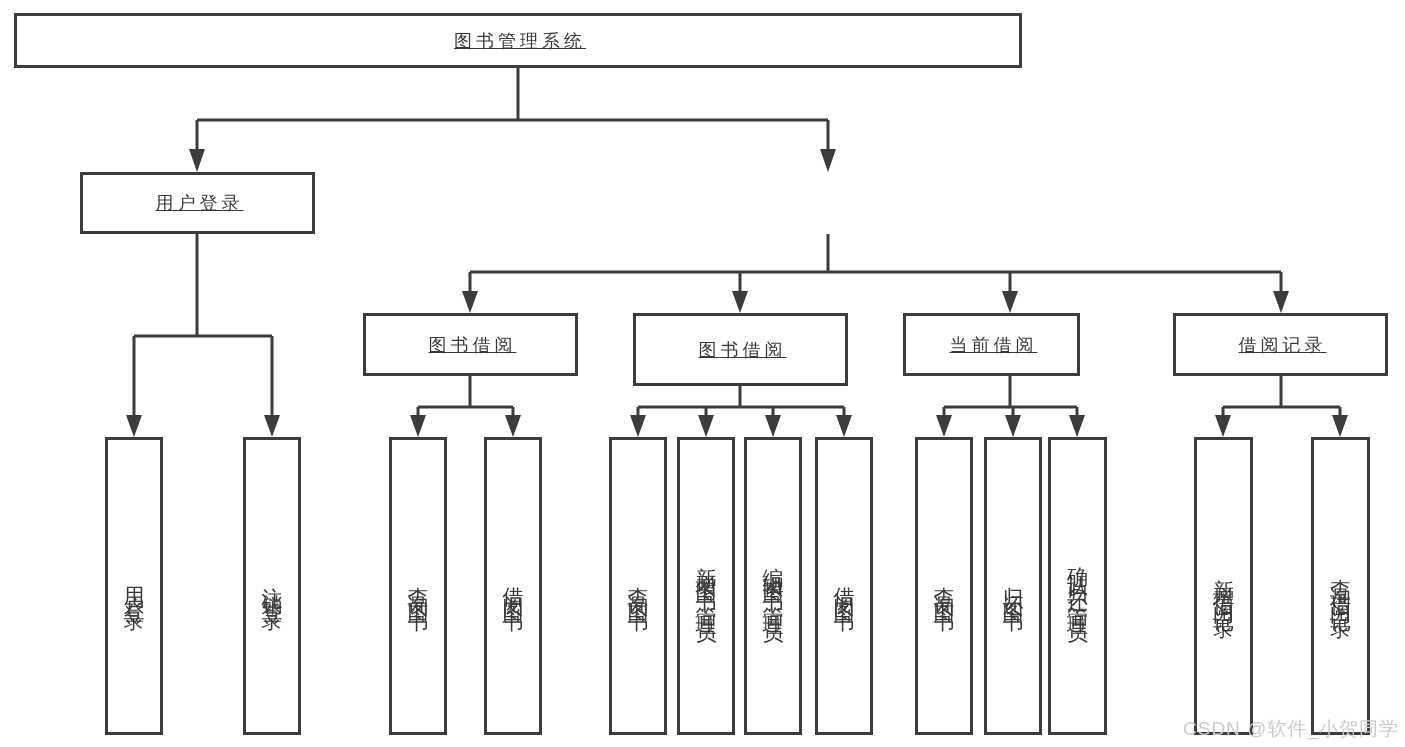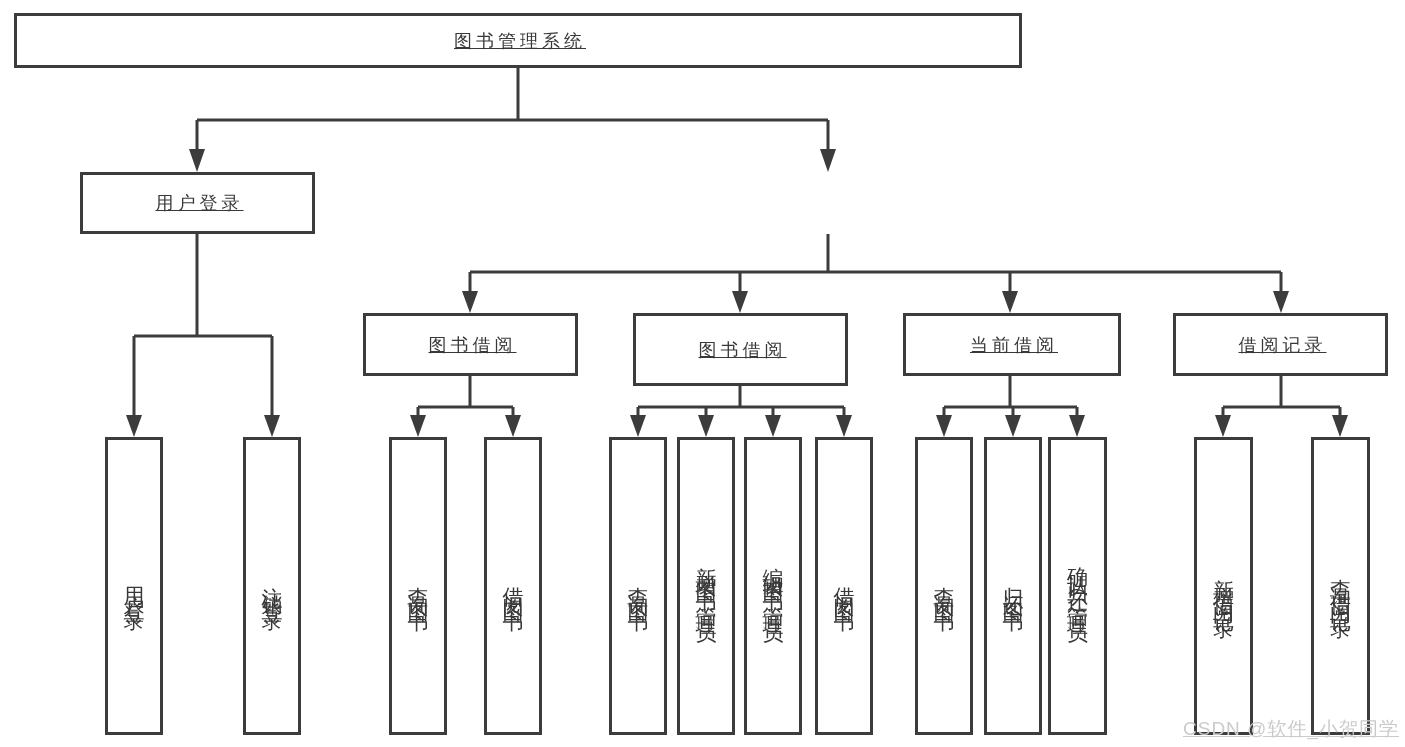--- a/index.html
+++ b/index.html
@@ -52,21 +52,20 @@
   }
   .watermark {
     position: absolute;
     left: 1183px;
     top: 716px;
     font-size: 19px;
     letter-spacing: 1px;
     color: var(--watermark);
     z-index: 5;
     white-space: nowrap;
-    text-decoration: underline;
   }
 </style>
 </head>
 <body>
 
 <div class="canvas">
 
   <svg class="connectors" viewBox="0 0 1405 747">
 
     <path class="cline" d="M518,67 V120 M197,120 H828 M197,120 V151 M828,120 V151"></path>
@@ -111,21 +110,21 @@
   <div class="box" style="left:80px; top:172px; width:235px; height:62px;">
     <span class="h-label">用户登录</span>
   </div>
 
   <div class="box" style="left:363px; top:313px; width:215px; height:63px;">
     <span class="h-label">图书借阅</span>
   </div>
   <div class="box" style="left:633px; top:313px; width:215px; height:73px;">
     <span class="h-label">图书借阅</span>
   </div>
-  <div class="box" style="left:903px; top:313px; width:218px; height:63px;">
+  <div class="box" style="left:903px; top:313px; width:177px; height:63px;">
     <span class="h-label">当前借阅</span>
   </div>
   <div class="box" style="left:1173px; top:313px; width:215px; height:63px;">
     <span class="h-label">借阅记录</span>
   </div>
 
   <div class="box" style="left:105px; top:437px; width:58px; height:298px;">
     <span class="v-label">用户登录</span>
   </div>
   <div class="box" style="left:243px; top:437px; width:58px; height:298px;">

